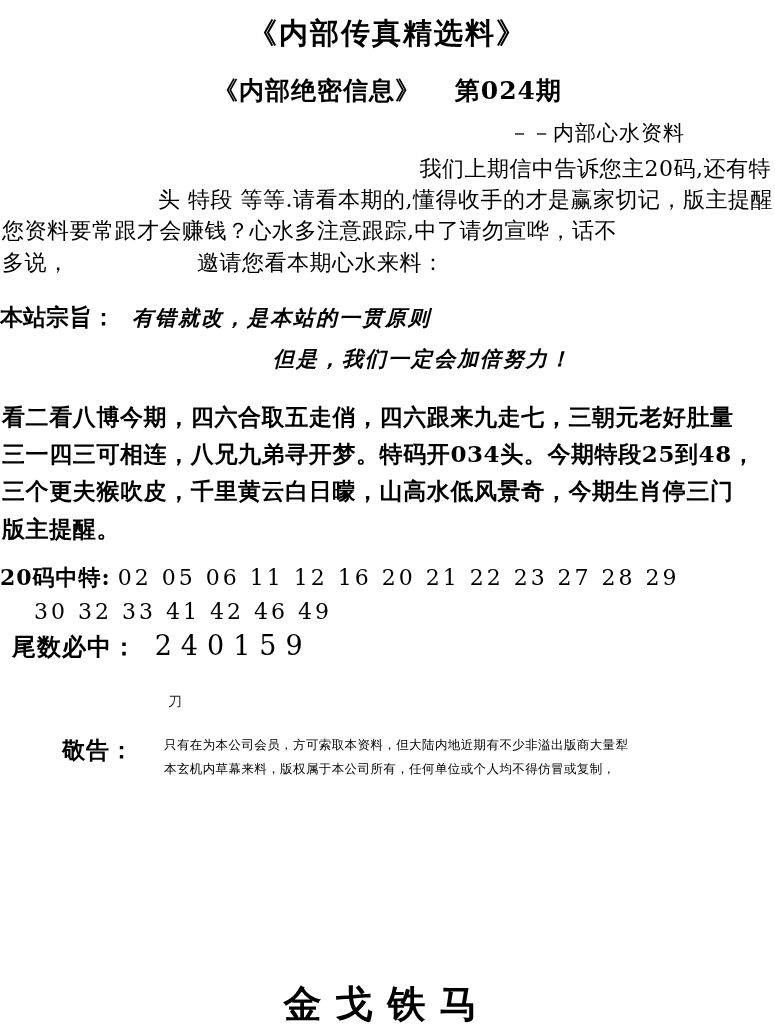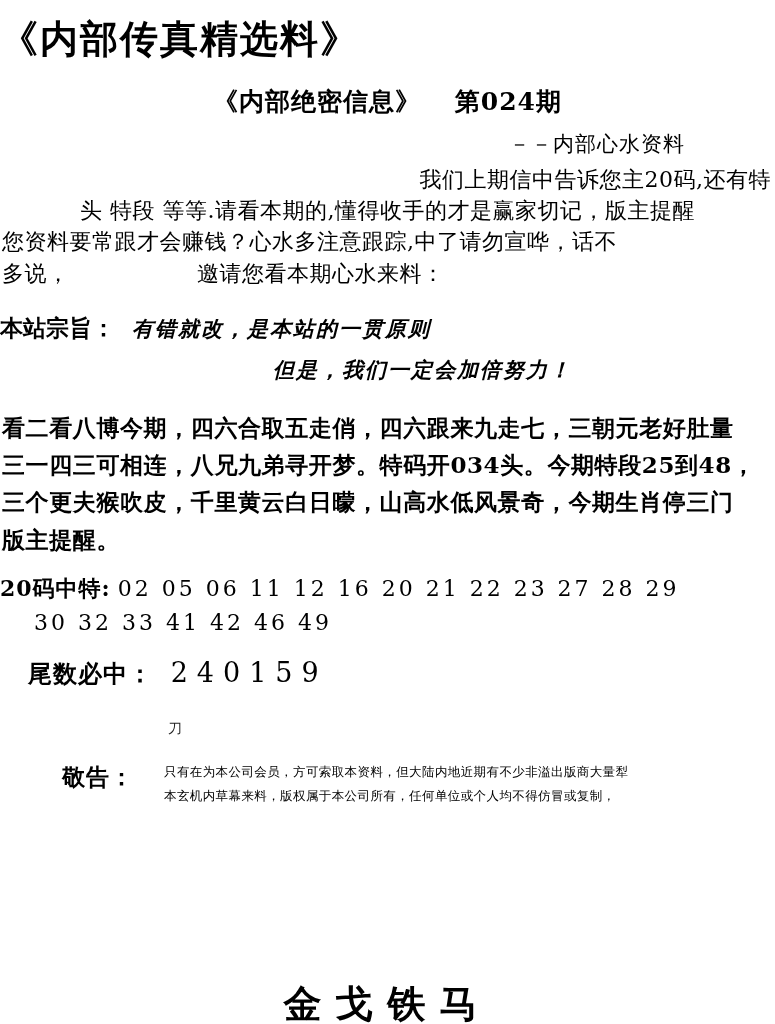--- a/index.html
+++ b/index.html
@@ -16,22 +16,22 @@
     position: relative;
   }
   .page {
     position: relative;
     width: 775px;
     height: 1024px;
   }
 
   
   .main-title {
-    text-align: left;
-    font-size: 38px;
+    text-align: center;
+    font-size: 29px;
     font-weight: bold;
     letter-spacing: 2px;
     margin-top: 14px;
     font-family: "DejaVu Serif", "Liberation Serif", serif;
   }
 
   
   .sub-line {
     text-align: center;
     font-size: 25px;
@@ -55,21 +55,21 @@
 
   
   .intro {
     font-size: 22px;
     line-height: 1.42;
     margin-top: 6px;
     padding: 0 2px;
     letter-spacing: 0.5px;
   }
   .intro .l1 { text-align: right; padding-right: 2px; }
-  .intro .l2 { text-align: center; }
+  .intro .l2 { text-align: right; }
   .intro .l3 { text-align: left; }
   .intro .l4 { text-align: left; }
   .intro .l4 .invite { display: inline-block; margin-left: 120px; }
 
   
   .motto {
     margin-top: 22px;
     font-size: 22px;
     line-height: 1.5;
   }
@@ -119,22 +119,22 @@
     font-size: 22px;
   }
   .num-row2 {
     padding-left: 34px;
     margin-top: 6px;
     letter-spacing: 3px;
     font-size: 22px;
   }
 
   .tail-block {
-    margin-top: 22px;
-    padding-left: 28px;
+    margin-top: 6px;
+    padding-left: 12px;
     font-size: 24px;
   }
   .tail-label { font-weight: bold; letter-spacing: 1px; }
   .tail-digits {
     font-size: 27px;
     letter-spacing: 9px;
     margin-left: 10px;
   }
 
   .stray-mark {

